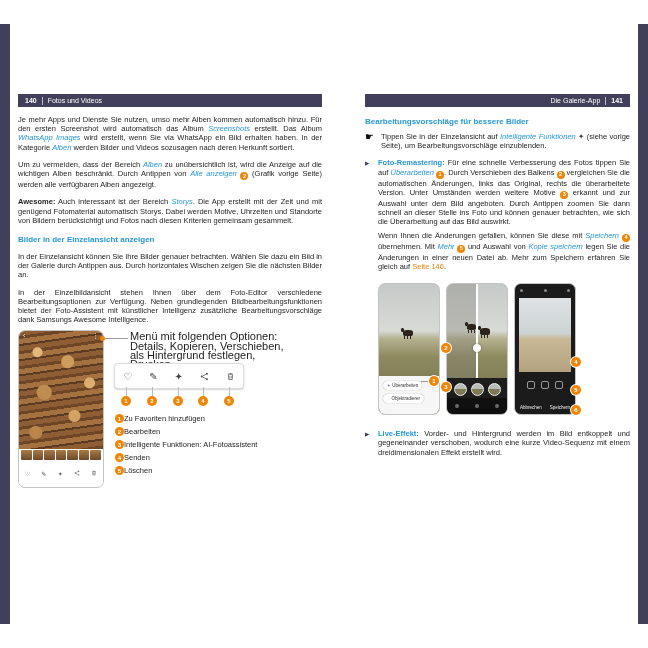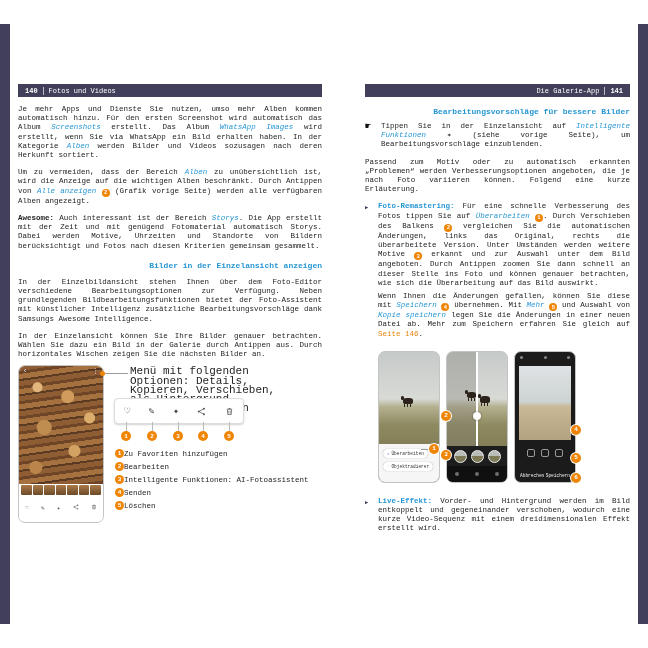--- a/index.html
+++ b/index.html
@@ -1,32 +1,32 @@
 <!DOCTYPE html>
 <html><head>
 <meta charset="utf-8">
 <style>
   html,body{margin:0;padding:0;}
   body{width:648px;height:648px;position:relative;background:#fff;overflow:hidden;
        font-family:"Liberation Sans",sans-serif;color:#1e1e20;}
   .edge{position:absolute;top:24px;bottom:24px;width:10px;background:#413f5a;}
   .edge.l{left:0}.edge.r{right:0}
 
-  .page{position:absolute;top:84px;font-family:Liberation Mono, monospace;}
+  .page{position:absolute;top:94px;}
   .pl{left:18px;width:304px;}
   .pr{left:365px;width:265px;}
 
   .hdr{height:13px;background:#413f5a;color:#fff;font-size:7px;display:flex;align-items:center;gap:5px;padding:0 7px;}
   .hdr .num{font-weight:bold;}
   .hdr .sep{width:1px;height:8px;background:rgba(255,255,255,.65);}
   .hdr.rt{justify-content:flex-end;}
 
   p.body{font-size:7.5px;line-height:9.2px;text-align:justify;margin:8px 0 0;}
   .mt20{margin-top:20px}.mt5{margin-top:5px}.mt16{margin-top:16px}
-  h3.blue{color:#2797d4;font-size:8px;font-weight:bold;margin:10px 0 0;text-align:right;}
+  h3.blue{color:#2797d4;font-size:8px;font-weight:bold;margin:10px 0 0;}
   .it{color:#2797d4;font-style:italic;}
   .b{font-weight:bold;}
   .bb{color:#2797d4;font-weight:bold;margin-top:20px;}
   .or{color:#e8830c;}
   .spk{color:#3a3a3a;}
   .inb{display:inline-flex;width:8px;height:8px;border-radius:50%;background:#ef8505;color:#fff;
        font-size:5.5px;font-weight:bold;font-style:normal;align-items:center;justify-content:center;vertical-align:-1.5px;}
 
   .bullet{display:flex;margin-top:8px;}
   .bullet .tri{color:#413f5a;font-size:5.5px;width:13px;padding-top:2px;}
@@ -133,22 +133,22 @@
     <span class="num">140</span>
     <span class="sep"></span>
     <span>Fotos und Videos</span>
   </div>
 
   <p class="body mt20"><span>Je mehr Apps und Dienste Sie nutzen, umso mehr Alben kommen automatisch hinzu. Für den ersten Screenshot wird automatisch das Album </span><span class="it">Screenshots</span><span> erstellt. Das Album </span><span class="it">WhatsApp Images</span><span> wird erstellt, wenn Sie via WhatsApp ein Bild erhalten haben. In der Kategorie </span><span class="it">Alben</span><span> werden Bilder und Videos sozusagen nach deren Herkunft sortiert.</span></p>
   <p class="body"><span>Um zu vermeiden, dass der Bereich </span><span class="it">Alben</span><span> zu unübersichtlich ist, wird die Anzeige auf die wichtigen Alben beschränkt. Durch Antippen von </span><span class="it">Alle anzeigen</span><span> </span><span class="inb">2</span><span> (Grafik vorige Seite) werden alle verfügbaren Alben angezeigt.</span></p>
   <p class="body"><span class="b">Awesome:</span><span> Auch interessant ist der Bereich </span><span class="it">Storys</span><span>. Die App erstellt mit der Zeit und mit genügend Fotomaterial automatisch Storys. Dabei werden Motive, Uhrzeiten und Standorte von Bildern berücksichtigt und Fotos nach diesen Kriterien gemeinsam gesammelt.</span></p>
 
   <h3 class="blue">Bilder in der Einzelansicht anzeigen</h3>
+  <p class="body mt5">In der Einzelansicht können Sie Ihre Bilder genauer betrachten. Wählen Sie dazu ein Bild in der Galerie durch Antippen aus. Durch horizontales Wischen zeigen Sie die nächsten Bilder an.</p>
   <p class="body">In der Einzelbildansicht stehen Ihnen über dem Foto-Editor verschiedene Bearbeitungsoptionen zur Verfügung. Neben grundlegenden Bildbearbeitungsfunktionen bietet der Foto-Assistent mit künstlicher Intelligenz zusätzliche Bearbeitungsvorschläge dank Samsungs Awesome Intelligence.</p>
-  <p class="body mt5">In der Einzelansicht können Sie Ihre Bilder genauer betrachten. Wählen Sie dazu ein Bild in der Galerie durch Antippen aus. Durch horizontales Wischen zeigen Sie die nächsten Bilder an.</p>
 
   <div class="figL">
 
     <div class="phone phL">
       <div class="photo">
         <div class="ptop">
           <span>‹</span>
           <span>⋮</span>
         </div>
       </div>
@@ -246,21 +246,20 @@
     <span class="num">141</span>
   </div>
 
   <h3 class="blue mt16">Bearbeitungsvorschläge für bessere Bilder</h3>
 
   <div class="pointer">
     <span class="hand">☛</span>
     <span class="pt"><span>Tippen Sie in der Einzelansicht auf </span><span class="it">Intelligente Funktionen</span><span> </span><span class="spk">✦</span><span> (siehe vorige Seite), um Bearbeitungsvorschläge einzublenden.</span></span>
   </div>
 
-  <p class="body">Passend zum Motiv oder zu automatisch erkannten „Problemen“ werden Verbesserungsoptionen angeboten, die je nach Foto variieren können. Folgend eine kurze Erläuterung.</p>
 
   <div class="bullet">
     <span class="tri">▶</span>
     <span class="bt"><span class="bb">Foto-Remastering:</span><span> Für eine schnelle Verbesserung des Fotos tippen Sie auf </span><span class="it">Überarbeiten</span><span> </span><span class="inb">1</span><span>. Durch Verschieben des Balkens </span><span class="inb">2</span><span> vergleichen Sie die automatischen Änderungen, links das Original, rechts die überarbeitete Version. Unter Umständen werden weitere Motive </span><span class="inb">3</span><span> erkannt und zur Auswahl unter dem Bild angeboten. Durch Antippen zoomen Sie dann schnell an dieser Stelle ins Foto und können genauer betrachten, wie sich die Überarbeitung auf das Bild auswirkt.</span></span>
   </div>
   <p class="indent"><span>Wenn Ihnen die Änderungen gefallen, können Sie diese mit </span><span class="it">Speichern</span><span> </span><span class="inb">4</span><span> übernehmen. Mit </span><span class="it">Mehr</span><span> </span><span class="inb">5</span><span> und Auswahl von </span><span class="it">Kopie speichern</span><span> legen Sie die Änderungen in einer neuen Datei ab. Mehr zum Speichern erfahren Sie gleich auf </span><span class="or">Seite 146</span><span>.</span></p>
 
   <div class="figR">
 
     <div class="phone ph1 pasture">

